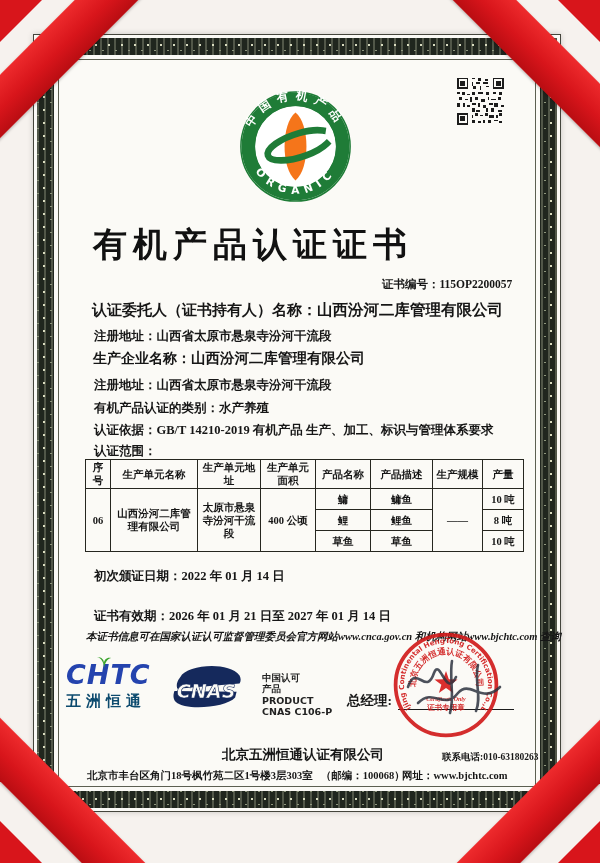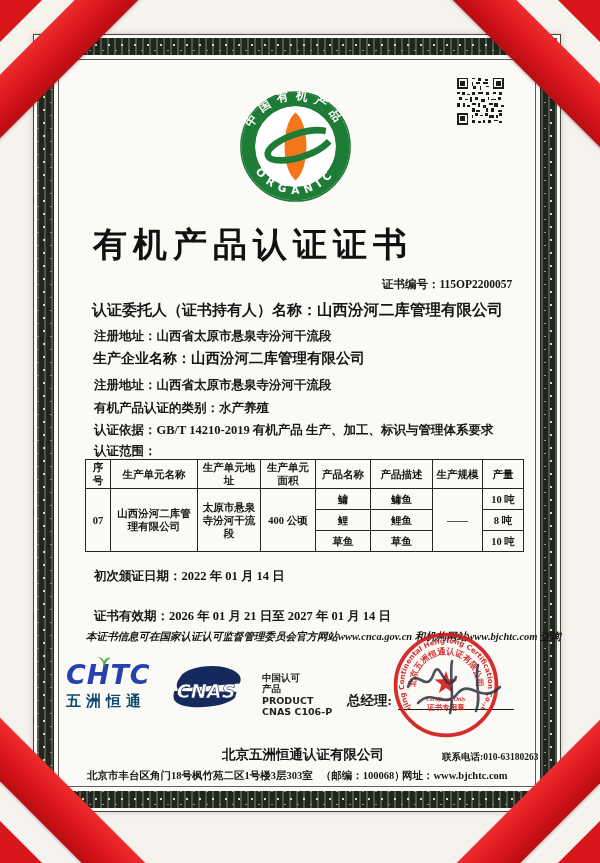--- a/index.html
+++ b/index.html
@@ -199,21 +199,21 @@
       <th>序号</th>
       <th>生产单元名称</th>
       <th>生产单元地址</th>
       <th>生产单元面积</th>
       <th>产品名称</th>
       <th>产品描述</th>
       <th>生产规模</th>
       <th>产量</th>
     </tr>
     <tr>
-      <td rowspan="3">07</td>
+      <td rowspan="3">06</td>
       <td rowspan="3" class="wrap">山西汾河二库管理有限公司</td>
       <td rowspan="3" class="wrap">太原市悬泉寺汾河干流段</td>
       <td rowspan="3">400 公顷</td>
       <td>鳙</td>
       <td>鳙鱼</td>
       <td rowspan="3">——</td>
       <td>10 吨</td>
     </tr>
     <tr>
       <td>鲤</td>

